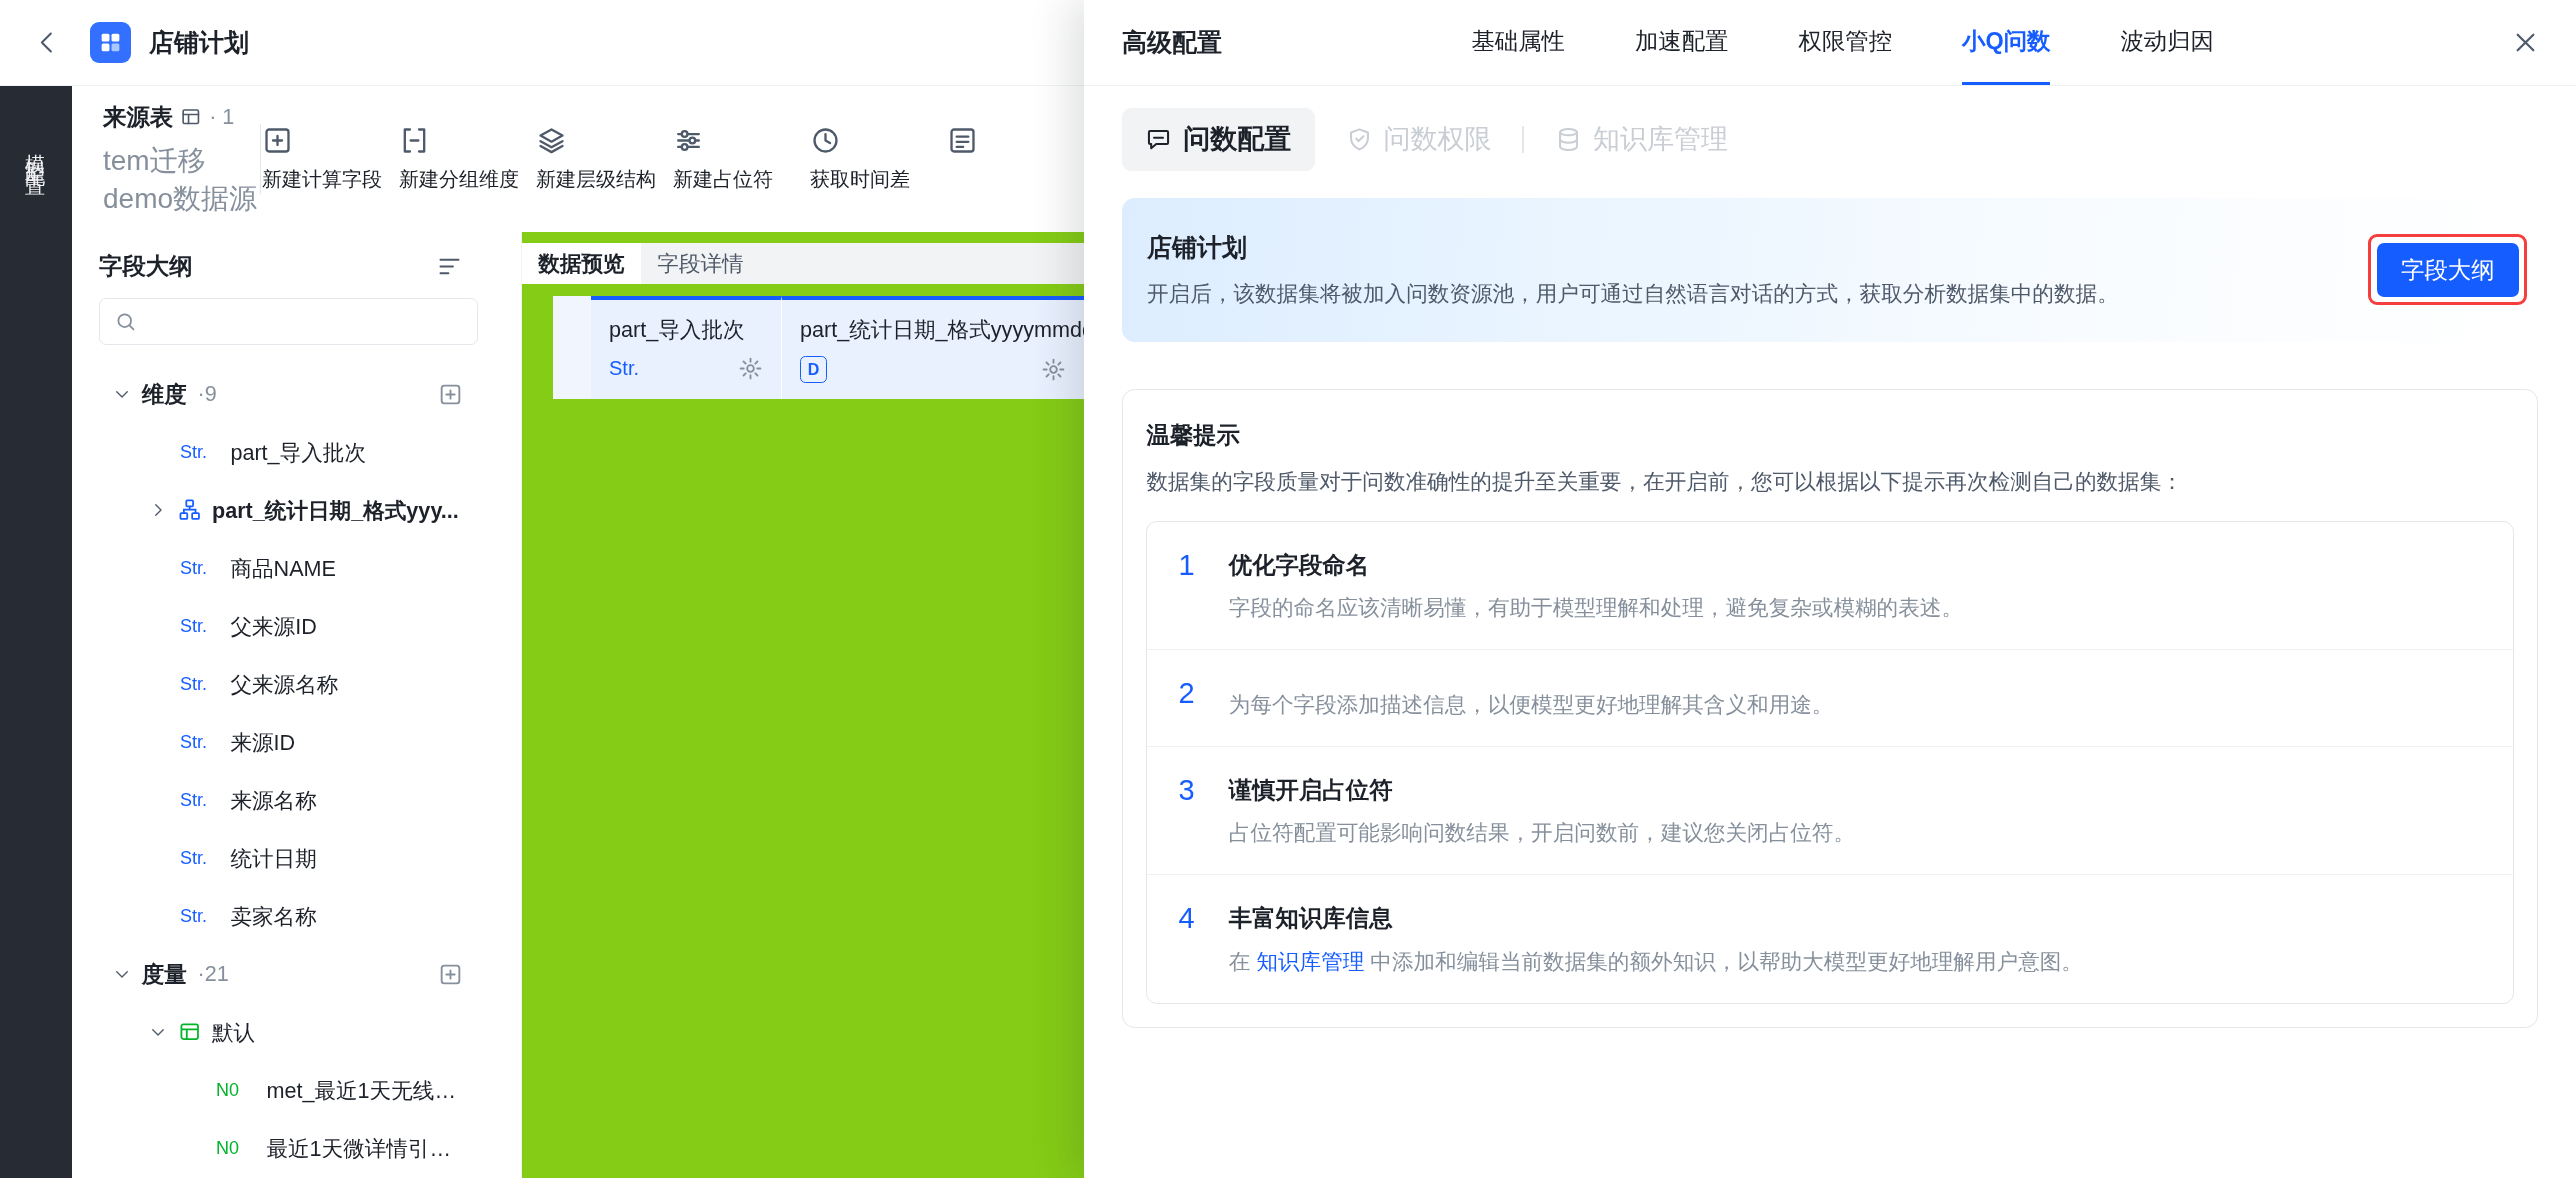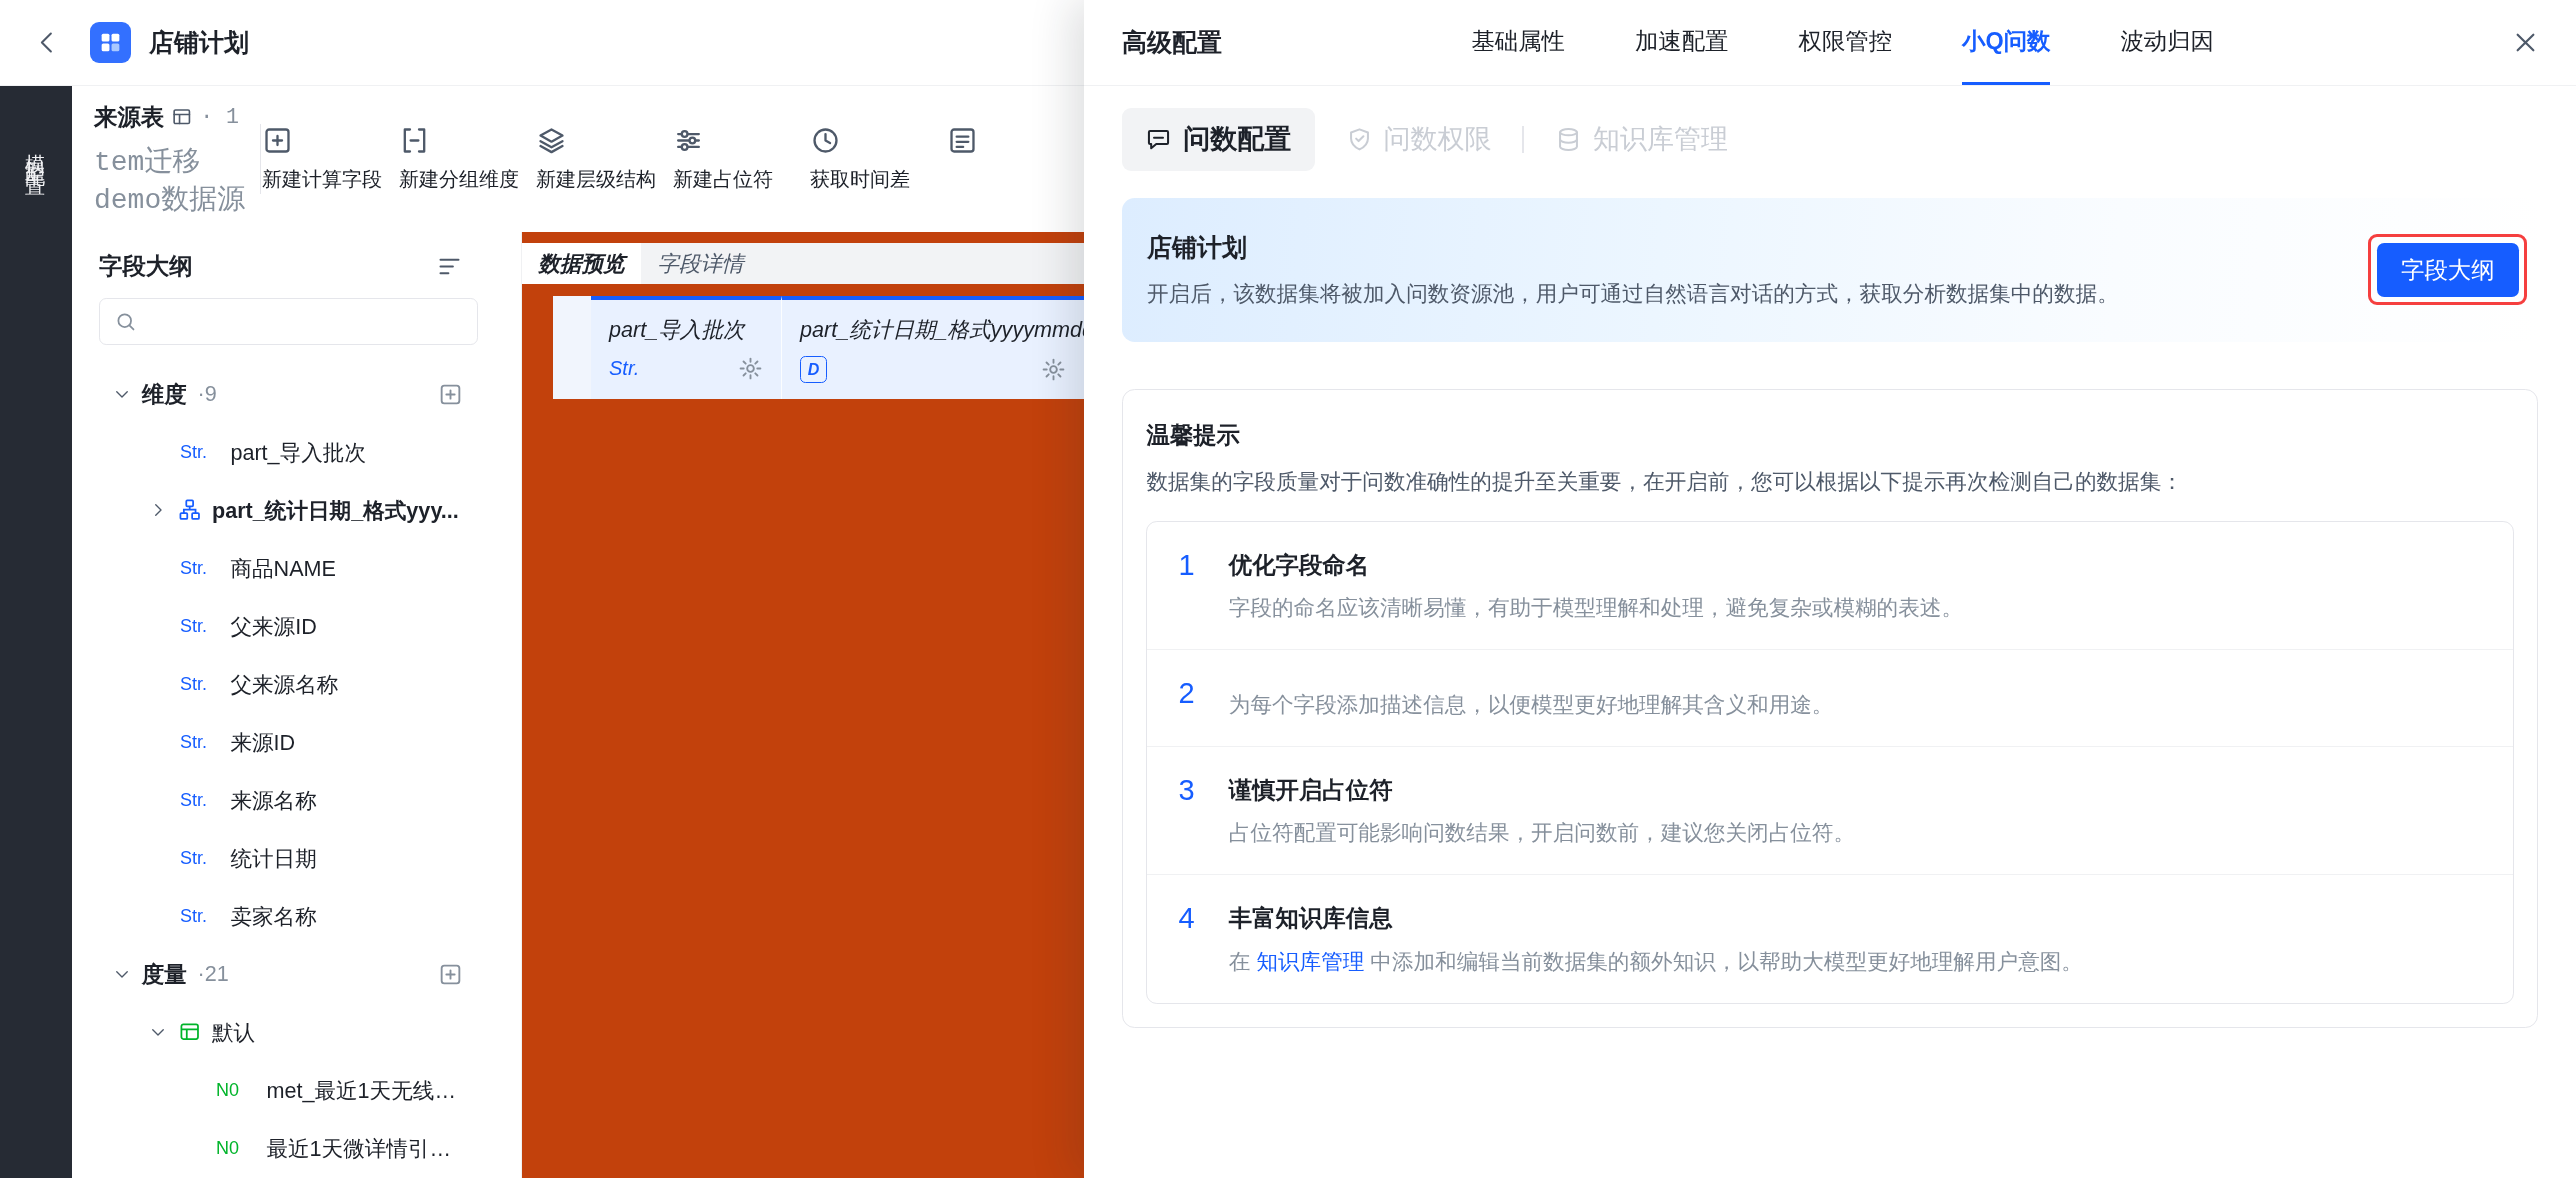--- a/index.html
+++ b/index.html
@@ -23,21 +23,21 @@
   
   .rail { position:absolute; left:0; top:86px; width:72px; height:1093px; background:#262b34; }
   .rail-text { position:absolute; top:52px; left:50%; transform:translateX(-50%);
     writing-mode:vertical-rl; text-orientation:upright; color:#f2f3f5; font-size:20px; letter-spacing:7.2px; }
   .rail-handle { position:absolute; left:79px; top:141px; width:0; height:0;
     border-left:14.4px solid #165dff; border-top:9px solid transparent; border-bottom:9px solid transparent; cursor:pointer; }
 
   
   .toolbar { position:absolute; left:72px; top:86px; width:1012px; height:147px; background:#fff;
     border-bottom:0.9px solid #f0f1f3; display:flex; align-items:center; }
-  .source-block { padding-left:22px; width:286px;font-family:Liberation Mono, monospace; }
+  .source-block { padding-left:31px; width:286px; }
   .source-line1 { display:flex; align-items:center; gap:7.2px; font-size:23.4px; font-weight:700; }
   .source-line1 .mini { color:#4e5969; }
   .source-count { color:#86909c; font-weight:400; font-size:21.6px; }
   .source-sub { margin-top:9px; font-size:28px; color:#86909c; }
   .toolbar-divider { width:0.9px; height:70px; background:#e5e6eb; }
   .tool-items { display:flex; margin-left:1.8px; }
   .tool-item { width:137px; display:flex; flex-direction:column; gap:10.8px; cursor:pointer; color:#1d2129; }
   .tool-item .ti { color:#4e5969; }
   .tool-label { font-size:20px; white-space:nowrap; }
 
@@ -61,21 +61,21 @@
   .add-btn { color:#86909c; }
   .item-row { padding-left:108px; gap:14.4px; }
   .item-row.treeitem { padding-left:77px; gap:10.8px; }
   .item-row.lvl3 { padding-left:144px; }
   .folder-row { padding-left:77px; gap:10.8px; }
   .badge-str { color:#165dff; font-size:18px; width:36px; flex:0 0 auto; }
   .badge-num { color:#00b42a; font-size:18px; width:36px; flex:0 0 auto; }
   .tree-label { font-size:21.6px; color:#1d2129; white-space:nowrap; overflow:hidden; text-overflow:ellipsis; }
 
   
-  .table-area { position:absolute; left:522px; top:232px; width:562px; bottom:0; background:#c2410c;font-style:italic; }
+  .table-area { position:absolute; left:522px; top:232px; width:562px; bottom:0; background:#84cc16; }
   .preview-tabs { margin-top:10.8px; height:41px; background:#f2f3f5; display:flex; }
   .ptab { width:119px; display:flex; align-items:center; justify-content:center; font-size:21.6px; color:#4e5969; cursor:pointer; }
   .ptab.active { background:#fff; color:#1d2129; font-weight:700; }
   .grid-header { display:flex; margin-top:12.6px; margin-left:31px; }
   .index-col { width:38px; background:#f1f5fd; border-top:4.5px solid transparent; }
   .gcol { border-top:4.5px solid #165dff; background:#e9f1ff; }
   .gcol1 { width:191px; border-right:1.8px solid #fbfdff; }
   .gcol2 { flex:1; overflow:hidden; }
   .gcol-name { font-size:21.6px; padding:14.4px 18px 0; white-space:nowrap; overflow:hidden; }
   .gcol-meta { display:flex; align-items:center; justify-content:space-between; padding:12.6px 18px 16px; }

